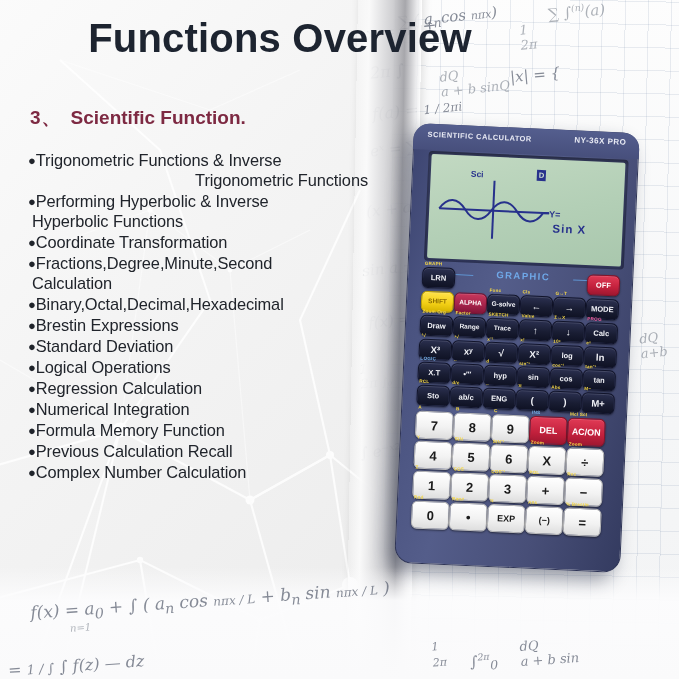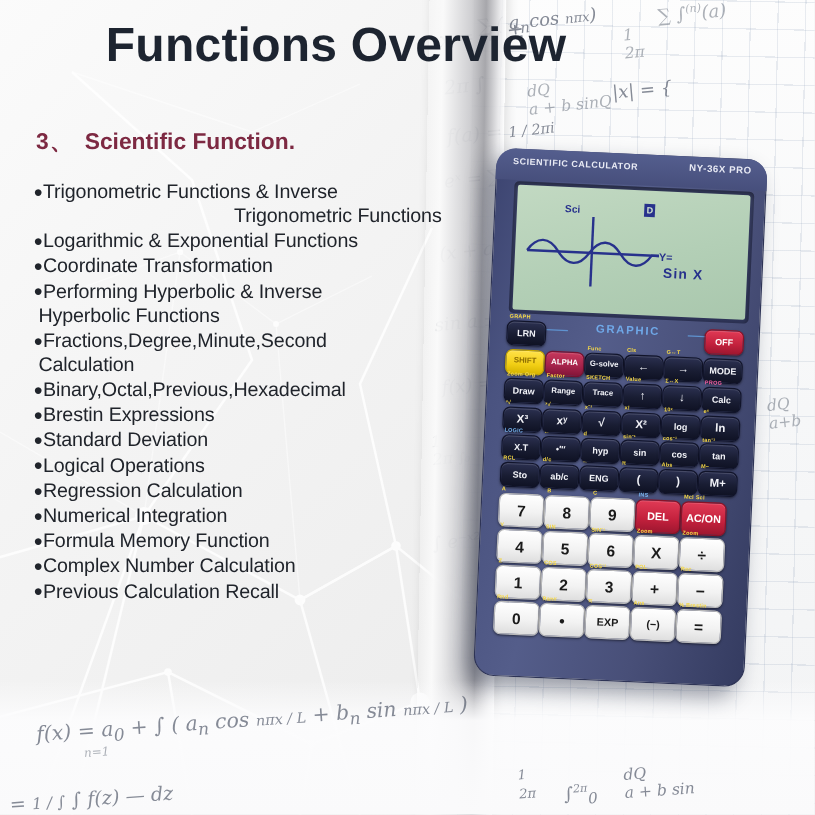--- a/index.html
+++ b/index.html
@@ -230,33 +230,32 @@
   <div class="bg-formula strong" style="left:520px;bottom:12px;font-size:13px;transform:rotate(-4deg);">dQ<br>a + b sin</div>
 
   <div class="headline">Functions Overview</div>
 
   <div class="section-head">
     <span class="num">3、</span><span class="txt">Scientific Function.</span>
   </div>
 
   <div class="bullets" id="bullet-list">
       <div class="b-item"><span class="dot">●</span><span>Trigonometric Functions &amp; Inverse</span><span class="cont indent">Trigonometric Functions</span></div>
-      <div class="b-item"><span class="dot">●</span><span>Logarithmic &amp; Exponential Functions</span></div>
+      <div class="b-item"><span class="dot">●</span><span>Performing Hyperbolic &amp; Inverse</span><span class="cont">Hyperbolic Functions</span></div>
       <div class="b-item"><span class="dot">●</span><span>Coordinate Transformation</span></div>
-      <div class="b-item"><span class="dot">●</span><span>Performing Hyperbolic &amp; Inverse</span><span class="cont">Hyperbolic Functions</span></div>
       <div class="b-item"><span class="dot">●</span><span>Fractions,Degree,Minute,Second</span><span class="cont">Calculation</span></div>
-      <div class="b-item"><span class="dot">●</span><span>Binary,Octal,Previous,Hexadecimal</span></div>
+      <div class="b-item"><span class="dot">●</span><span>Binary,Octal,Decimal,Hexadecimal</span></div>
       <div class="b-item"><span class="dot">●</span><span>Brestin Expressions</span></div>
       <div class="b-item"><span class="dot">●</span><span>Standard Deviation</span></div>
       <div class="b-item"><span class="dot">●</span><span>Logical Operations</span></div>
       <div class="b-item"><span class="dot">●</span><span>Regression Calculation</span></div>
       <div class="b-item"><span class="dot">●</span><span>Numerical Integration</span></div>
       <div class="b-item"><span class="dot">●</span><span>Formula Memory Function</span></div>
+      <div class="b-item"><span class="dot">●</span><span>Previous Calculation Recall</span></div>
       <div class="b-item"><span class="dot">●</span><span>Complex Number Calculation</span></div>
-      <div class="b-item"><span class="dot">●</span><span>Previous Calculation Recall</span></div>
     </div>
 
   <div id="calc">
     <div class="calc-body"></div>
     <div class="calc-top-band"></div>
     <div class="brand">SCIENTIFIC CALCULATOR</div>
     <div class="model">NY-36X PRO</div>
 
     <div class="lcd-frame">
       <div class="lcd">

